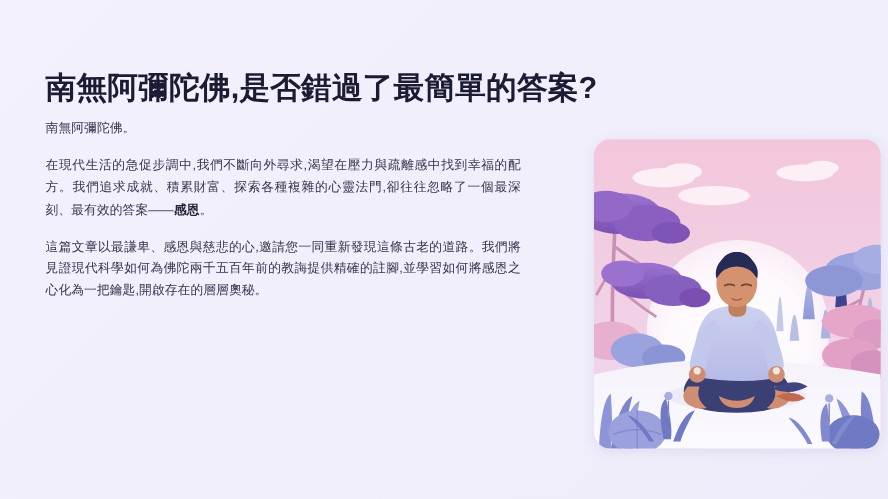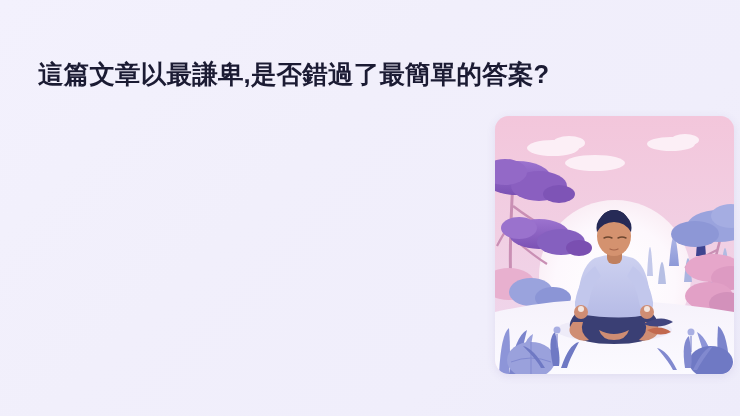--- a/index.html
+++ b/index.html
@@ -68,22 +68,31 @@
     background: #f6dce9;
     box-shadow: 0 2px 10px rgba(90, 70, 150, 0.10);
   }
   .illus-card svg { display: block; width: 100%; height: 100%; }
 </style>
 </head>
 <body>
 
 <div class="page">
 
-  <h1 class="article-title">這篇文章以最謙卑,是否錯過了最簡單的答案?</h1>
-
+  <h1 class="article-title">南無阿彌陀佛,是否錯過了最簡單的答案?</h1>
+
+  <div class="body-col">
+
+    <p class="para">南無阿彌陀佛。</p>
+
+    <p class="para"><span>在現代生活的急促步調中,我們不斷向外尋求,渴望在壓力與疏離感中找到幸福的配方。我們追求成就、積累財富、探索各種複雜的心靈法門,卻往往忽略了一個最深刻、最有效的答案——</span><b>感恩</b><span>。</span></p>
+
+    <p class="para">這篇文章以最謙卑、感恩與慈悲的心,邀請您一同重新發現這條古老的道路。我們將見證現代科學如何為佛陀兩千五百年前的教誨提供精確的註腳,並學習如何將感恩之心化為一把鑰匙,開啟存在的層層奧秘。</p>
+
+  </div>
 
   <figure class="illus-card">
     <svg viewBox="0 0 239 258" preserveAspectRatio="xMidYMid slice">
       <defs>
         <linearGradient id="skyGrad" x1="0" y1="0" x2="0" y2="1">
           <stop offset="0%" stop-color="#f3c6db"></stop>
           <stop offset="45%" stop-color="#f1cfe3"></stop>
           <stop offset="100%" stop-color="#eed8ef"></stop>
         </linearGradient>
         <radialGradient id="sunGrad" cx="50%" cy="55%" r="55%">

